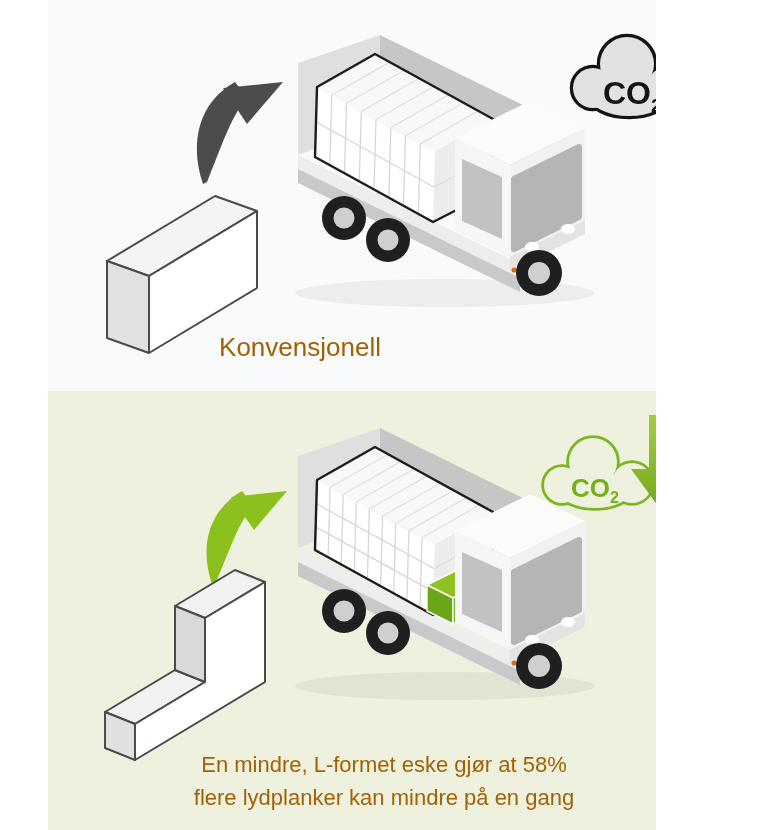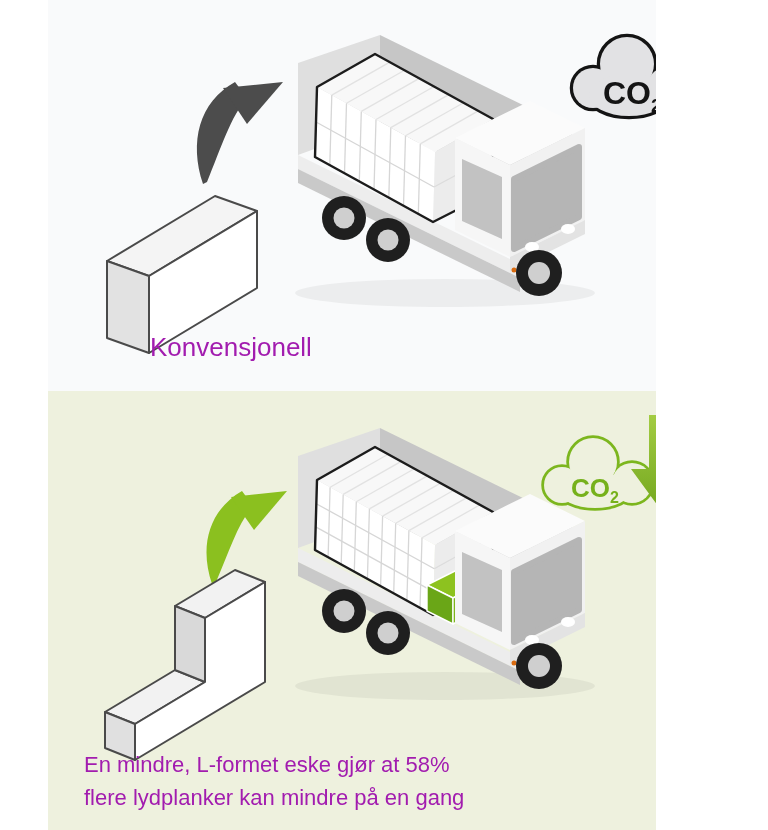--- a/index.html
+++ b/index.html
@@ -2,21 +2,21 @@
 <html><head>
 <meta charset="utf-8">
 <style>
   html,body{margin:0;padding:0;background:#ffffff;}
   #page{position:relative;width:656px;height:830px;background:#ffffff;overflow:hidden;
         font-family:"Liberation Sans",sans-serif;}
   .panel{position:absolute;left:48px;width:672px;}
   #panel-conventional{top:0;height:391px;background:#f9fafb;}
   #panel-improved{top:391px;height:439px;background:#eef1de;}
   .abs{position:absolute;}
-  .label{position:absolute;color:#a21caf;}
+  .label{position:absolute;color:#a16207;text-align:center;}
   #label-conventional{left:150px;top:332px;width:300px;font-size:26px;}
   #caption-improved{left:84px;top:724px;width:600px;font-size:22px;line-height:33px;margin-top:24px;}
   svg{display:block;overflow:visible;}
   svg text{font-family:"Liberation Sans",sans-serif;font-weight:bold;}
 </style>
 </head>
 <body>
 
 <div id="page">
 

